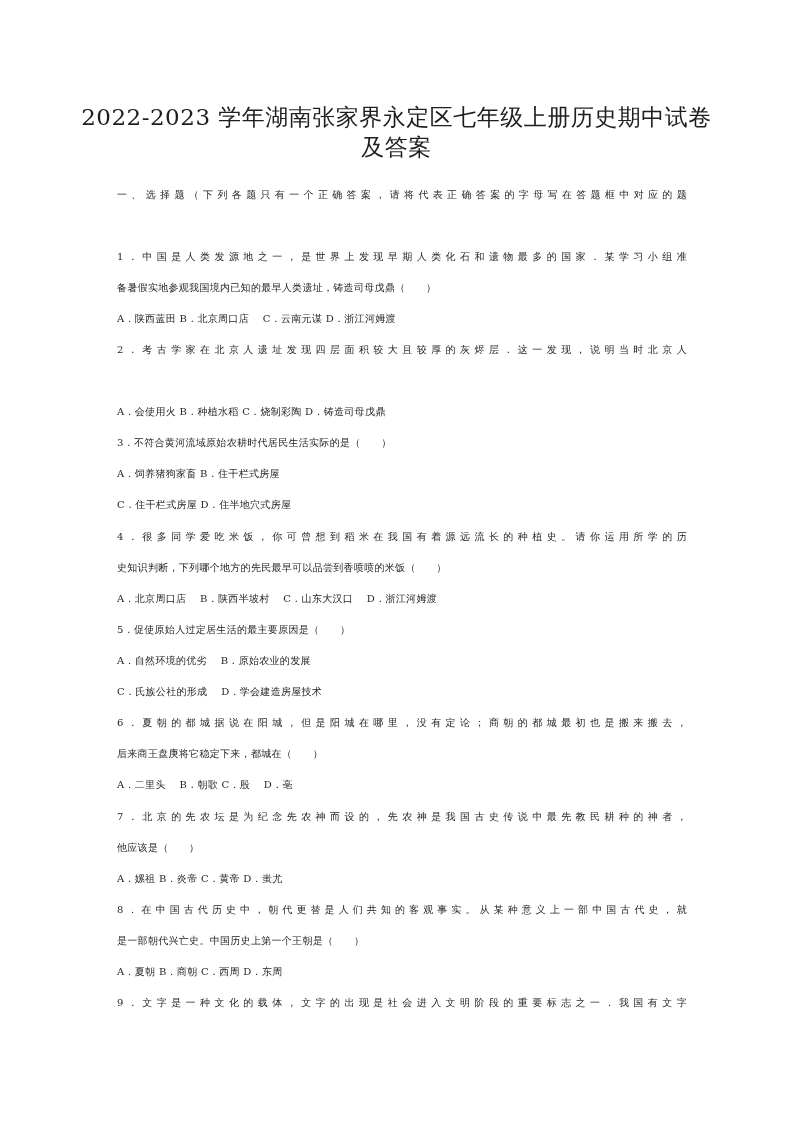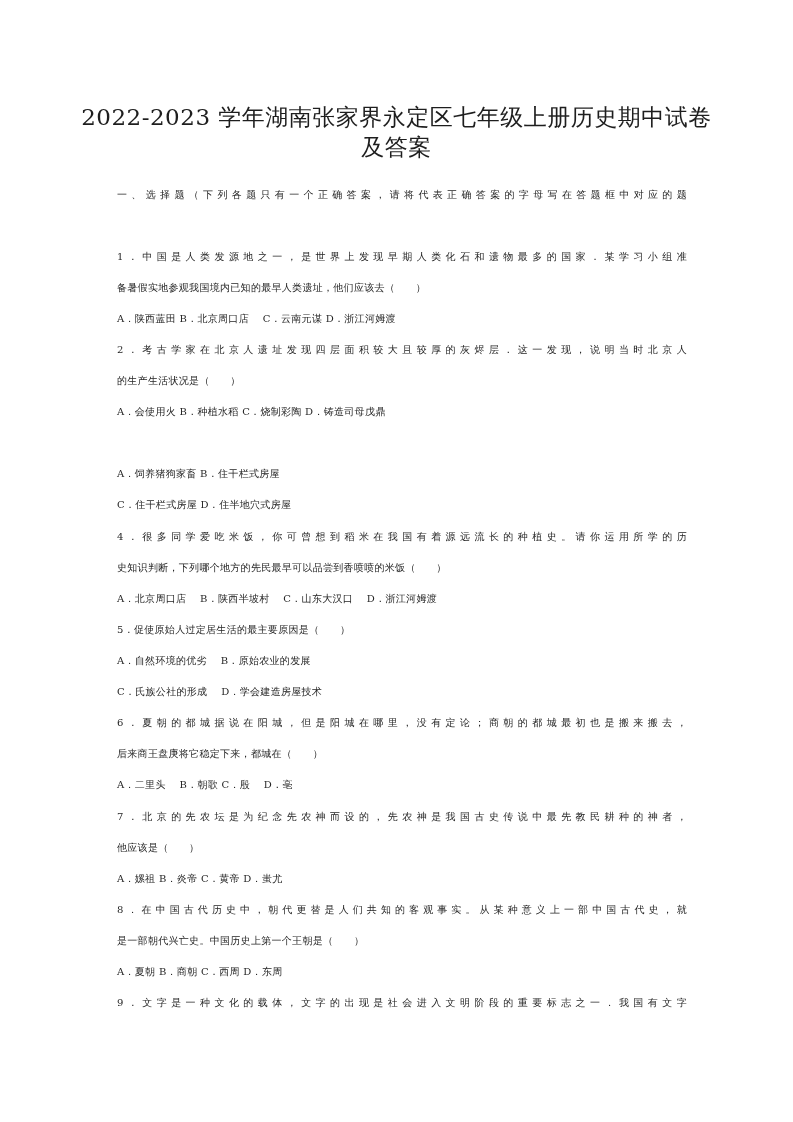--- a/index.html
+++ b/index.html
@@ -17,27 +17,27 @@
 </head>
 <body>
 
 <div class="page">
   <div class="title l1">2022-2023 学年湖南张家界永定区七年级上册历史期中试卷</div>
   <div class="title l2">及答案</div>
 
   <div class="line just" style="top:188px">一、选择题（下列各题只有一个正确答案，请将代表正确答案的字母写在答题框中对应的题</div>
 
   <div class="line just" style="top:250px">1．中国是人类发源地之一，是世界上发现早期人类化石和遗物最多的国家．某学习小组准</div>
-  <div class="line" style="top:281px">备暑假实地参观我国境内已知的最早人类遗址，他们应该去（　　）</div>
+  <div class="line" style="top:281px">备暑假实地参观我国境内已知的最早人类遗址，铸造司母戊鼎（　　）</div>
   <div class="line" style="top:312px">A．陕西蓝田 B．北京周口店　 C．云南元谋 D．浙江河姆渡</div>
 
   <div class="line just" style="top:343px">2．考古学家在北京人遗址发现四层面积较大且较厚的灰烬层．这一发现，说明当时北京人</div>
-  <div class="line" style="top:374px">的生产生活状况是（　　）</div>
   <div class="line" style="top:405px">A．会使用火 B．种植水稻 C．烧制彩陶 D．铸造司母戊鼎</div>
 
+  <div class="line" style="top:436px">3．不符合黄河流域原始农耕时代居民生活实际的是（　　）</div>
   <div class="line" style="top:467px">A．饲养猪狗家畜 B．住干栏式房屋</div>
   <div class="line" style="top:498px">C．住干栏式房屋 D．住半地穴式房屋</div>
 
   <div class="line just" style="top:530px">4．很多同学爱吃米饭，你可曾想到稻米在我国有着源远流长的种植史。请你运用所学的历</div>
   <div class="line" style="top:561px">史知识判断，下列哪个地方的先民最早可以品尝到香喷喷的米饭（　　）</div>
   <div class="line" style="top:592px">A．北京周口店　 B．陕西半坡村　 C．山东大汉口　 D．浙江河姆渡</div>
 
   <div class="line" style="top:623px">5．促使原始人过定居生活的最主要原因是（　　）</div>
   <div class="line" style="top:654px">A．自然环境的优劣　 B．原始农业的发展</div>
   <div class="line" style="top:685px">C．氏族公社的形成　 D．学会建造房屋技术</div>

